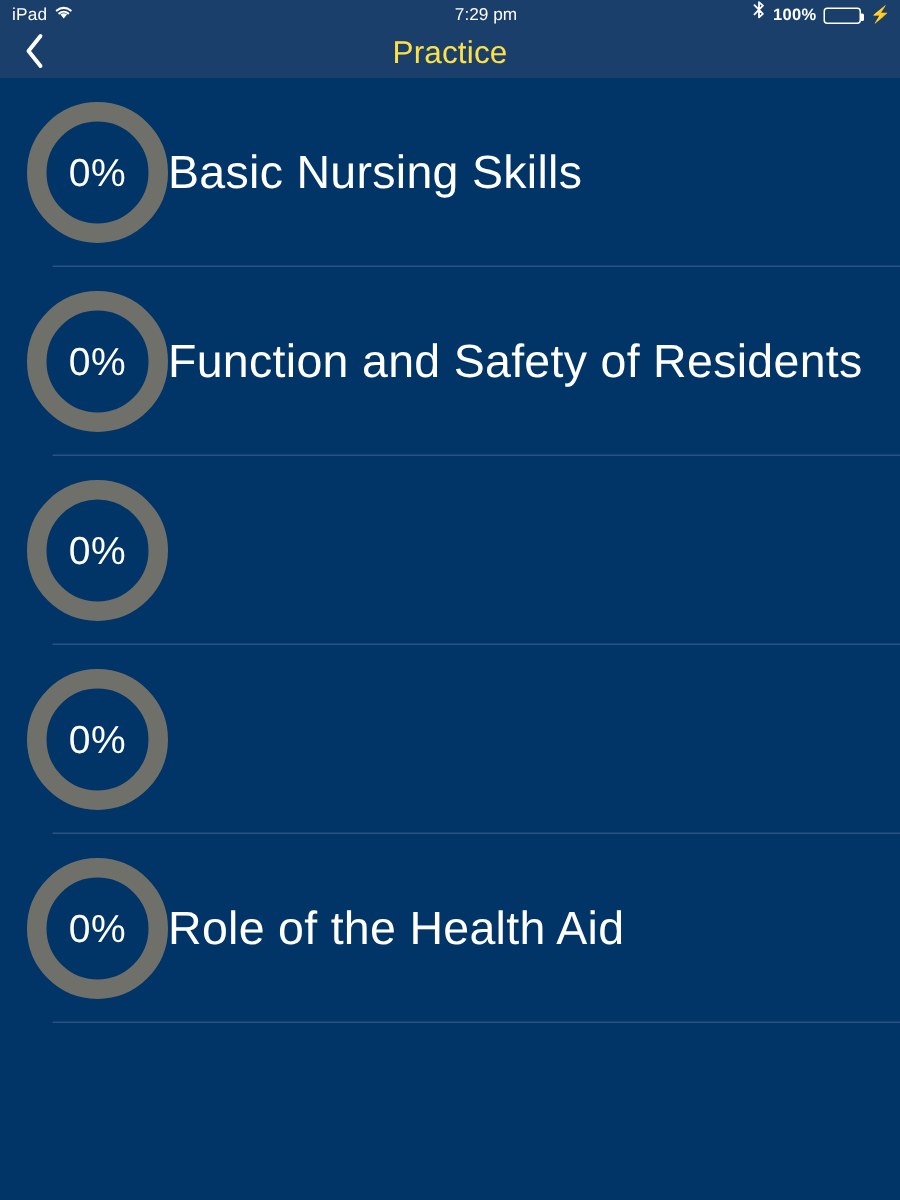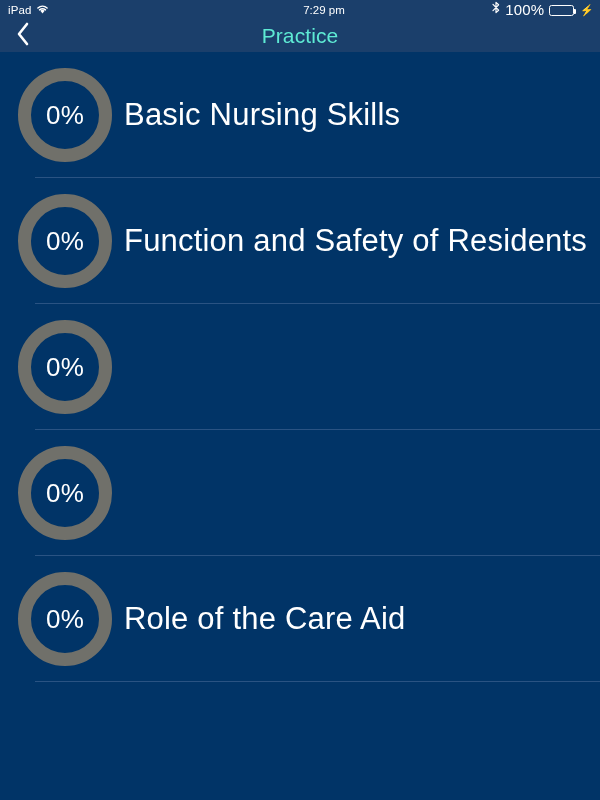--- a/index.html
+++ b/index.html
@@ -57,21 +57,21 @@
   .status-right {
     position: absolute;
     right: 6px;
     top: 0;
     display: flex;
     align-items: center;
     gap: 5px;
     height: 20px;
   }
   .device-name { font-size: 11.5px; letter-spacing: .1px; }
-  .pct { font-size: 15px; letter-spacing: .2px; }
+  .pct { font-size: 11px; letter-spacing: .2px; font-weight: bold; }
 
   .wifi-icon { display: block; }
   .bt-icon { display: block; }
 
   .battery {
     position: relative;
     width: 25px;
     height: 11px;
     border: 1px solid #ffffff;
     border-radius: 2.5px;
@@ -106,21 +106,21 @@
     background: #1b3f6b;
   }
   .nav-title {
     position: absolute;
     left: 0;
     top: 0;
     width: 600px;
     height: 32px;
     line-height: 32px;
     text-align: center;
-    color: #5eead4;
+    color: #fde047;
     font-size: 21px;
     font-weight: 300;
     letter-spacing: .1px;
   }
   .back-button {
     position: absolute;
     left: 6px;
     top: 0;
     width: 34px;
     height: 32px;
@@ -161,21 +161,21 @@
     height: 94px;
     display: flex;
     align-items: center;
     justify-content: center;
     color: #ffffff;
     font-size: 26px;
     font-weight: 300;
     letter-spacing: .3px;
   }
   .item-title {
-    margin-left: 12px;
+    margin-left: 0;
     color: #ffffff;
     font-size: 31px;
     font-weight: 300;
     letter-spacing: .2px;
     white-space: nowrap;
   }
   .separator {
     position: absolute;
     left: 35px;
     right: 0;
@@ -272,18 +272,18 @@
       <div class="separator"></div>
     </div>
 
     <div class="list-item">
       <div class="progress-ring">
         <svg width="94" height="94" viewBox="0 0 94 94">
           <circle cx="47" cy="47" r="40.5" fill="none" stroke="#70706a" stroke-width="13"></circle>
         </svg>
         <div class="ring-label">0%</div>
       </div>
-      <div class="item-title">Role of the Care Aid</div>
+      <div class="item-title">Role of the Health Aid</div>
       <div class="separator"></div>
     </div>
 
   </div>
 </div>
 
 </body></html>

